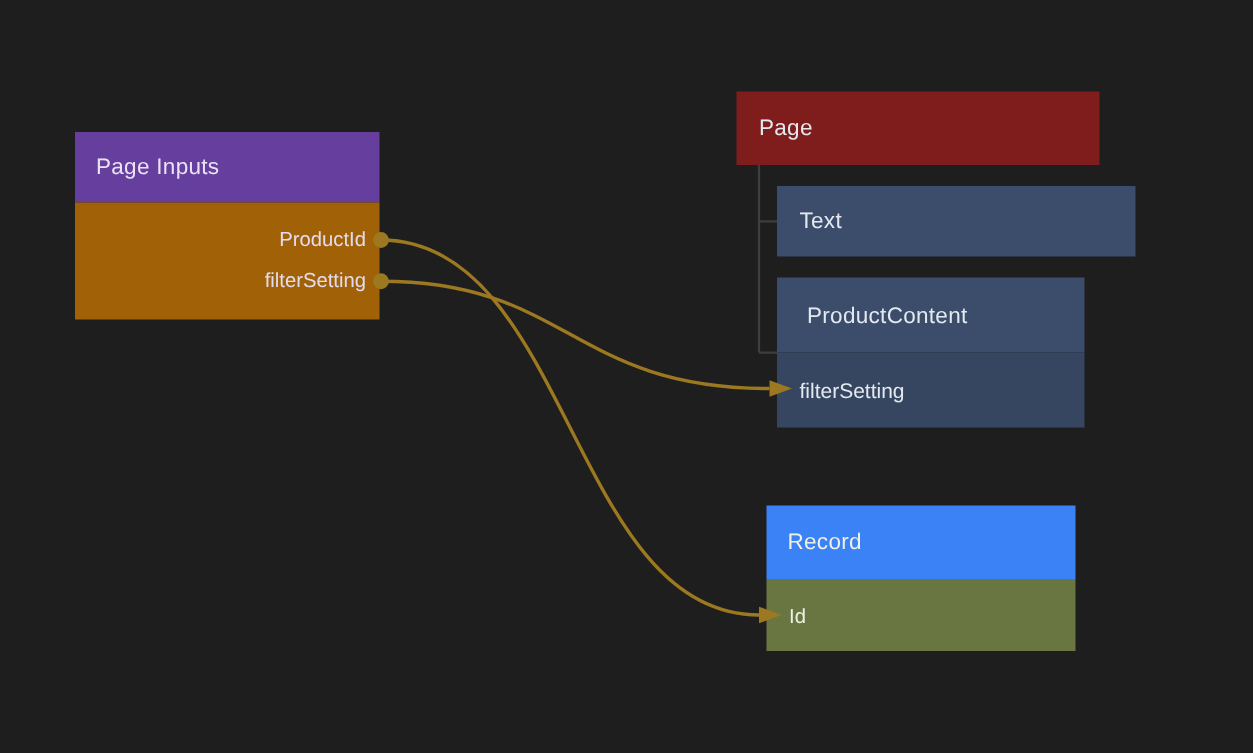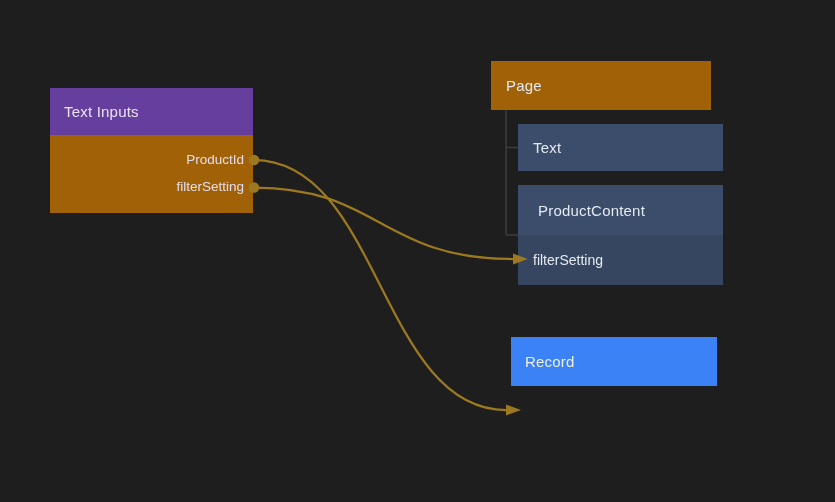--- a/index.html
+++ b/index.html
@@ -52,23 +52,23 @@
     padding: 11px 0 13px 0;
   }
   .node-page-inputs .node-row {
     height: 27px;
     justify-content: flex-end;
     padding-right: 9px;
     color: #e3dcf0;
   }
 
   
-  .node-page { left: 491px; top: 61px; width: 220px; height: 49px; background: #a16207; color: #e4e9f0; }
+  .node-page { left: 491px; top: 61px; width: 242px; height: 49px; background: #7f1d1d; color: #e4e9f0; }
   .node-page .node-header { height: 49px; padding-left: 15px; }
-  .node-text { left: 518px; top: 124px; width: 205px; height: 47px; background: #3b4d6b; color: #e4e9f0; }
+  .node-text { left: 518px; top: 124px; width: 239px; height: 47px; background: #3b4d6b; color: #e4e9f0; }
   .node-text .node-header { height: 47px; padding-left: 15px; }
   .node-product-content { left: 518px; top: 185px; width: 205px; color: #e4e9f0; }
   .node-product-content .node-header { height: 50px; background: #3b4d6b; padding-left: 20px; }
   .node-product-content .node-row { height: 50px; background: #364661; padding-left: 15px; font-size: 14px; }
 
   
   .node-record { left: 511px; top: 337px; width: 206px; color: #eef0e2; }
   .node-record .node-header { height: 49px; background: #3b82f6; padding-left: 14px; }
   .node-record .node-row { height: 48px; background: #697641; padding-left: 15px; }
 </style>
@@ -76,21 +76,21 @@
 <body>
 
 <div class="canvas">
 
   <svg class="layer">
     <path d="M506 110 V235 M506 147.5 H518 M506 235 H518" fill="none" stroke-width="1.5" stroke="#3e3e3e"></path>
   </svg>
 
   <div class="node node-page-inputs">
     <div class="node-header">
-      <span>Text Inputs</span>
+      <span>Page Inputs</span>
     </div>
     <div class="node-body">
       <div class="node-row">
         <span>ProductId</span>
       </div>
       <div class="node-row">
         <span>filterSetting</span>
       </div>
     </div>
   </div>
@@ -113,20 +113,23 @@
     </div>
     <div class="node-row">
       <span>filterSetting</span>
     </div>
   </div>
 
   <div class="node node-record">
     <div class="node-header">
       <span>Record</span>
     </div>
+    <div class="node-row">
+      <span>Id</span>
+    </div>
   </div>
 
   <svg class="layer">
 
     <g>
       <path d="M254 160 C379 160 381 410 506 410" fill="none" stroke-width="2.25" stroke="#9c7920"></path>
       <polygon points="521,410 506,404.5 506,415.5" fill="#9c7920"></polygon>
     </g>
 
     <g>

